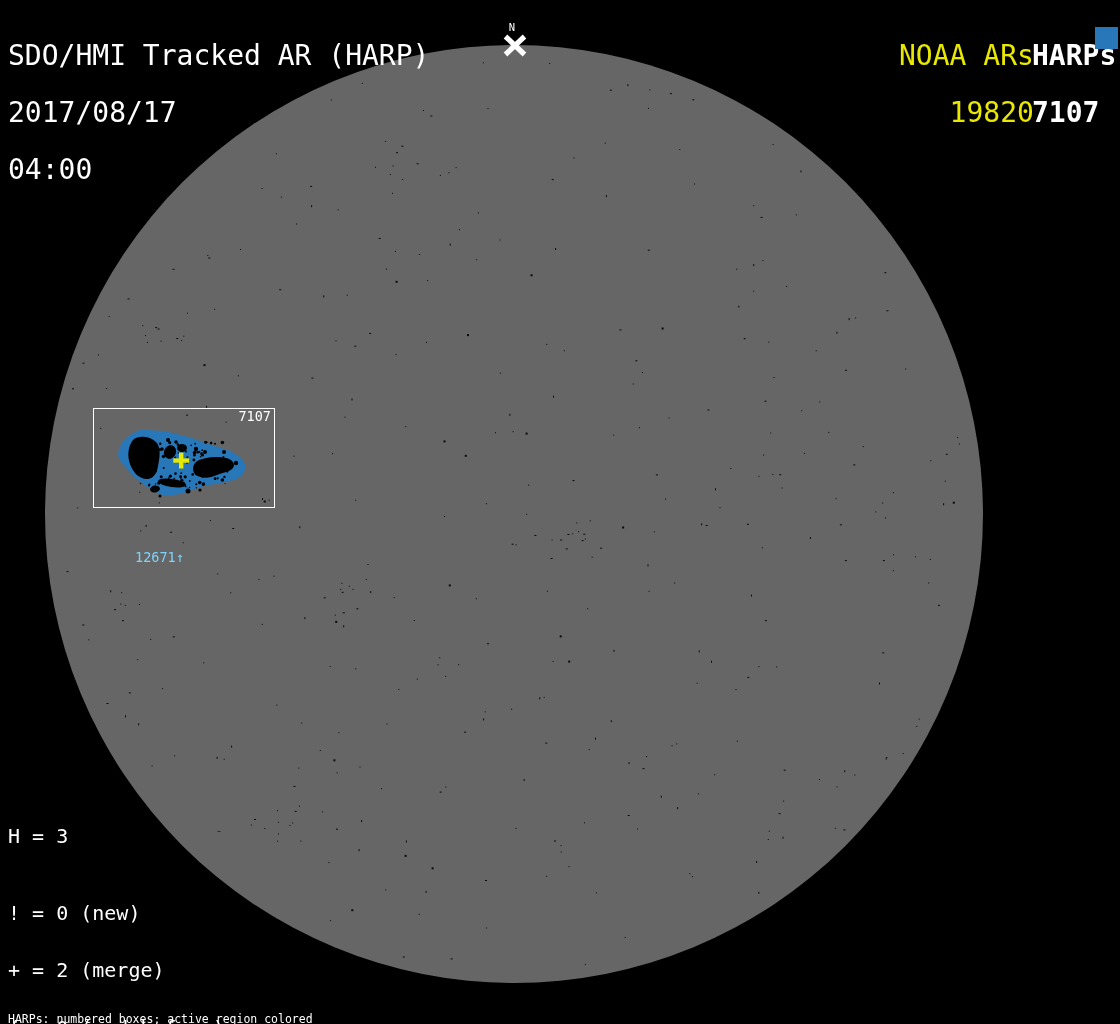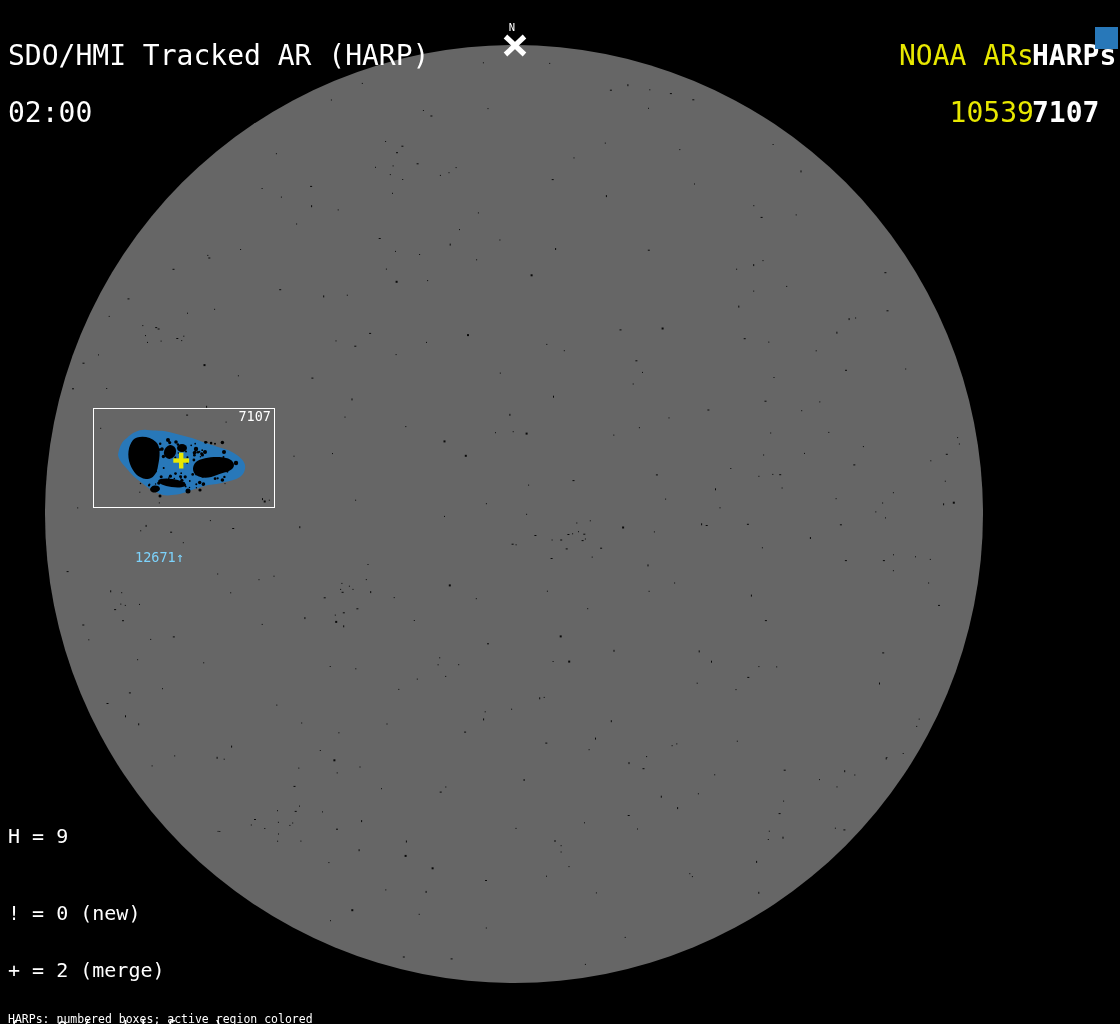--- a/index.html
+++ b/index.html
@@ -584,42 +584,43 @@
     </g>
 
     <g fill="#e8e800">
       <rect x="173.3" y="458.4" width="15.8" height="4.3"></rect>
       <rect x="179.0" y="452.7" width="4.4" height="15.8"></rect>
     </g>
   </svg>
 
   <div class="abs hdr header-left">
     <div>SDO/HMI Tracked AR (HARP)</div>
-    <div>02:00</div>
+    <div>2017/08/17</div>
+    <div>04:00</div>
   </div>
 
   <div class="abs hdr noaa-col yellow">
     <div>NOAA ARs</div>
-    <div>10539</div>
+    <div>19820</div>
   </div>
   <div class="abs hdr harps-col white">
     <div>HARPs</div>
     <div>7107</div>
   </div>
   <div class="swatch"></div>
 
   <div class="abs north-label">N</div>
 
   <div class="harp-box">
     <span class="harp-box-label">7107</span>
   </div>
 
   <div class="abs noaa-ar-label">12671↑</div>
 
-  <div class="abs legend-h">H = 9</div>
+  <div class="abs legend-h">H = 3</div>
   <div class="abs legend-list">
     <div>! = 0 (new)</div>
     <div>+ = 2 (merge)</div>
     <div>( = 0 (pad before)</div>
     
     
     
   </div>
 
   <div class="abs footer">

